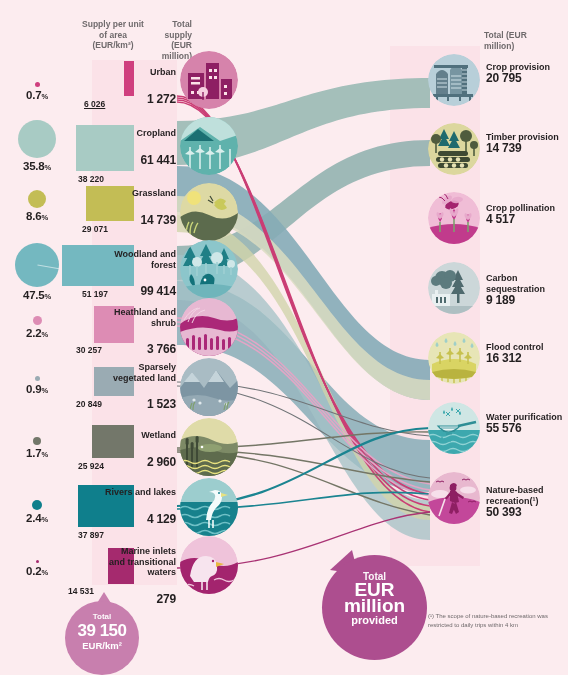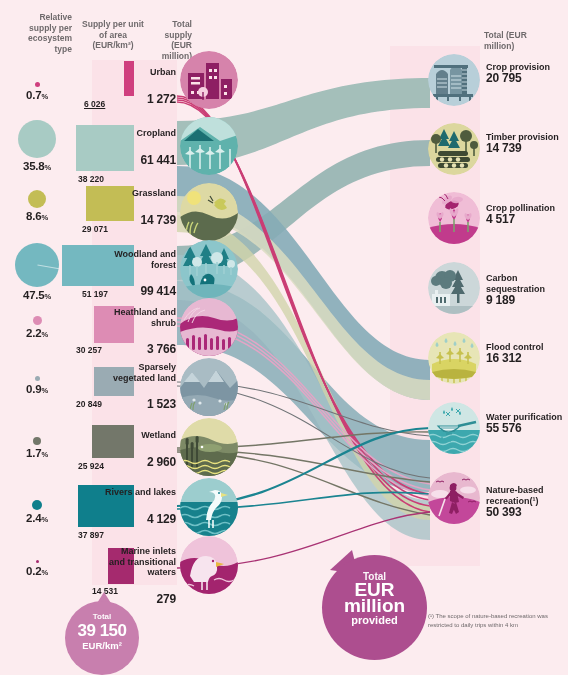--- a/index.html
+++ b/index.html
@@ -103,21 +103,20 @@
       <path d="M177,450 C300,450 340,474 430,482" fill="none" stroke="#6d705f" stroke-width="1.4"></path>
       <path d="M177,452 C300,452 340,500 430,515" fill="none" stroke="#6d705f" stroke-width="1.4"></path>
 
       <path d="M177,506 C300,506 340,430 430,428" fill="none" stroke="#0f7f8c" stroke-width="2.2"></path>
       <path d="M177,509 C300,509 340,486 430,494" fill="none" stroke="#0f7f8c" stroke-width="1.6"></path>
 
       <path d="M177,568 C300,568 350,520 430,512" fill="none" stroke="#a52a6e" stroke-width="1.4"></path>
     </g>
   </svg>
 
-  <div class="colhead" id="hd-rel">Relative supply per ecosystem type</div>
   <div class="colhead" id="hd-unit">Supply per unit of area (EUR/km²)</div>
   <div class="colhead" id="hd-tot">Total supply (EUR million)</div>
   <div class="colhead" id="hd-right">Total (EUR million)</div>
 
   <div class="pct-wrap" style="top:82px;">
     <div class="pie" style="width:5px;height:5px;background:#cf3f7e;"></div>
     <div class="pct"><span>0.7</span><span class="u">%</span></div>
   </div>
   <div class="bar" style="left:124px;top:61px;width:10px;height:35px;background:#cf3f7e;"></div>
   <div class="bar-val" style="left:84px;top:99px;text-decoration:underline;">6 026</div>
@@ -195,21 +194,21 @@
   <div class="bar-val" style="left:78px;top:530px;">37 897</div>
   <div class="eco-label" style="left:104px;top:487px;">
     <span class="nm">Rivers and lakes</span><span class="vl">4 129</span>
   </div>
 
   <div class="pct-wrap" style="top:560px;">
     <div class="pie" style="width:3px;height:3px;background:#a52a6e;"></div>
     <div class="pct"><span>0.2</span><span class="u">%</span></div>
   </div>
   <div class="bar" style="left:108px;top:548px;width:26px;height:36px;background:#a52a6e;"></div>
-  <div class="bar-val" style="left:92px;top:586px;">14 531</div>
+  <div class="bar-val" style="left:68px;top:586px;">14 531</div>
   <div class="eco-label" style="left:104px;top:546px;">
     <span class="nm">Marine inlets and transitional waters</span><span class="vl">279</span>
   </div>
 
   <div class="ico" style="left:180px;top:51px;width:58px;height:58px;">
     <svg width="58" height="58" viewBox="0 0 58 58">
         <circle cx="29" cy="29" r="29" fill="#d683ab"></circle>
         <g fill="#8e1f63">
           <rect x="8" y="22" width="16" height="26"></rect>
           <rect x="26" y="12" width="13" height="36"></rect>

